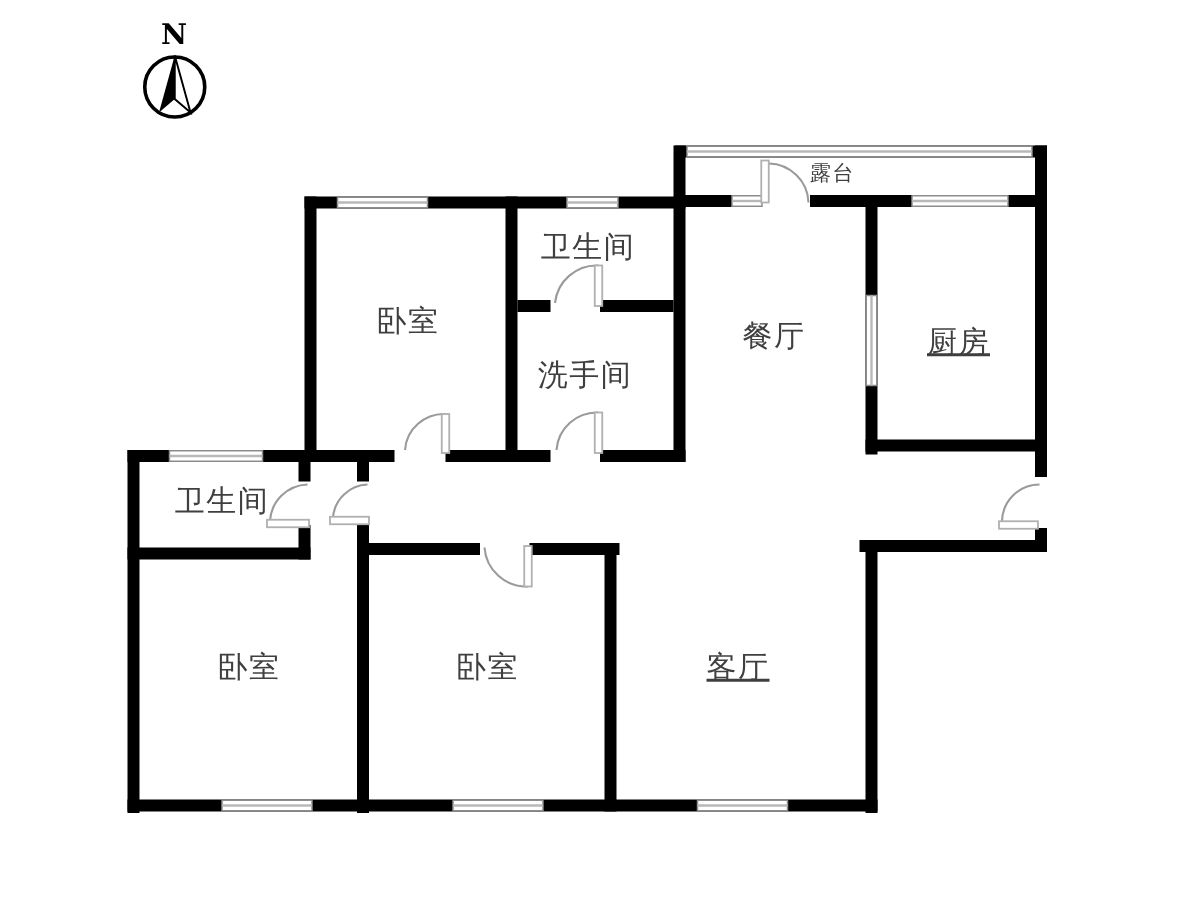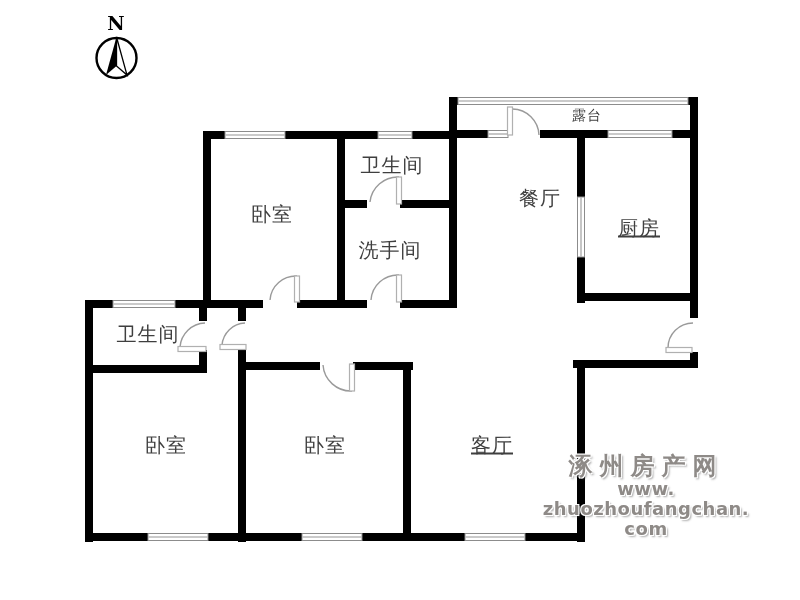--- a/index.html
+++ b/index.html
@@ -165,29 +165,25 @@
     </g>
   </svg>
 
   <div class="north-label">N</div>
   <svg class="plan-svg" style="left:94px;top:35px;" width="46" height="46" viewBox="0 0 46 46">
     <circle class="compass-circle" cx="22.5" cy="23" r="20"></circle>
     <polygon class="needle-left" points="22.5,2 12,40 22.5,31"></polygon>
     <polygon class="needle-right" points="22.5,2 33,40 22.5,31"></polygon>
   </svg>
 
-  <div class="room-label small" style="left:587px;top:116px;text-align:center;">露台</div>
+  <div class="room-label small" style="left:555px;top:116px;text-align:center;">露台</div>
   <div class="room-label" style="left:392px;top:165px;">卫生间</div>
   <div class="room-label" style="left:390px;top:250px;">洗手间</div>
-  <div class="room-label" style="left:516px;top:198px;margin-left:24px;">餐厅</div>
+  <div class="room-label" style="left:516px;top:224px;">餐厅</div>
   <div class="room-label" style="left:639px;top:228px;text-decoration:underline;">厨房</div>
   <div class="room-label" style="left:272px;top:214px;">卧室</div>
   <div class="room-label" style="left:148px;top:334px;">卫生间</div>
   <div class="room-label" style="left:166px;top:445px;">卧室</div>
   <div class="room-label" style="left:325px;top:445px;">卧室</div>
   <div class="room-label" style="left:492px;top:445px;text-decoration:underline;">客厅</div>
 
-  <div class="watermark">
-    <div class="wm-line1">涿州房产网</div>
-    <div class="wm-line2">www. zhuozhoufangchan. com</div>
-  </div>
 
 </div>
 
 </body></html>

